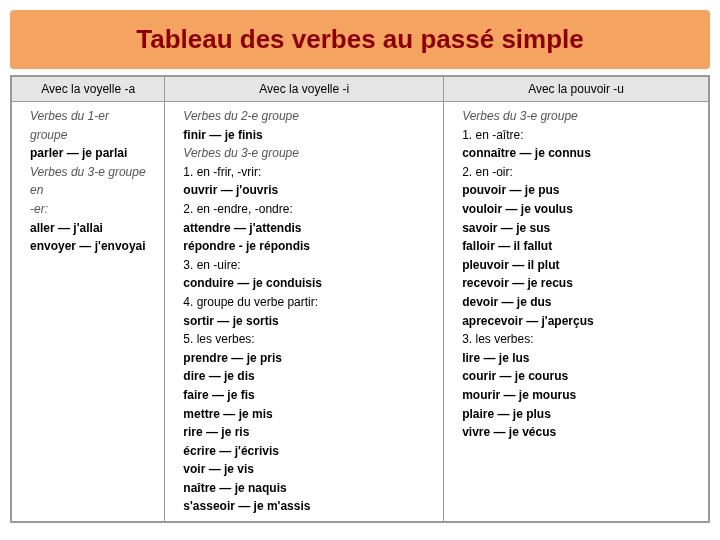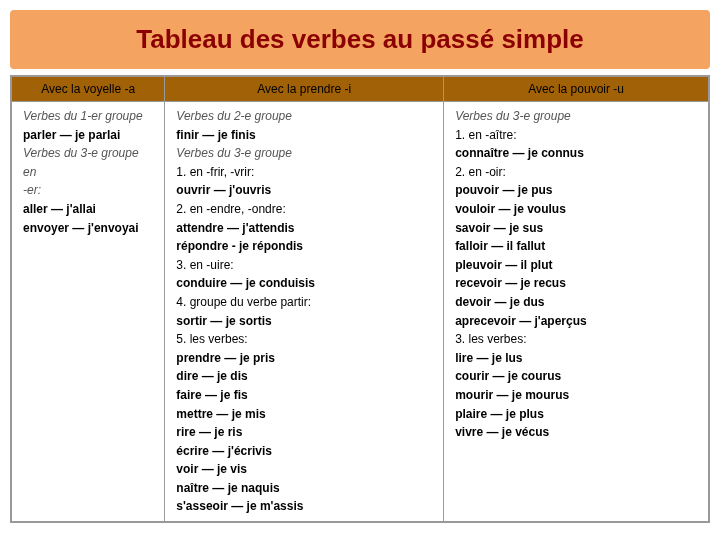--- a/index.html
+++ b/index.html
@@ -27,50 +27,50 @@
     .table-wrapper {
       width: 100%;
       border: 1px solid #999;
     }
     table {
       width: 100%;
       border-collapse: collapse;
       font-size: 12px;
     }
     thead th {
-      background: #a16207;
+      background: #e5e5e5;
       border: 1px solid #999;
       text-align: center;
       padding: 5px 4px;
       font-weight: normal;
       font-size: 12px;
     }
     tbody td {
       border: 1px solid #999;
       vertical-align: top;
-      padding: 5px 11px;
+      padding: 5px 18px;
       color: #000;
       line-height: 1.55;
       font-size: 12px;
     }
     .col1 { width: 22%; }
     .col2 { width: 40%; }
     .col3 { width: 38%; }
   </style>
 </head>
 <body>
 
 <div class="title">Tableau des verbes au passé simple</div>
 
 <div class="table-wrapper">
   <table>
     <thead>
       <tr>
         <th class="col1">Avec la voyelle -a</th>
-        <th class="col2">Avec la prendre -i</th>
+        <th class="col2">Avec la voyelle -i</th>
         <th class="col3">Avec la pouvoir -u</th>
       </tr>
     </thead>
     <tbody>
       <tr>
         <td class="col1" id="cell1"><span style="font-style:italic;color:#555;">Verbes du 1-er groupe</span><br><span style="font-weight:bold;">parler — je parlai</span><br><span style="font-style:italic;color:#555;">Verbes du 3-e groupe en</span><br><span style="font-style:italic;color:#555;">-er:</span><br><span style="font-weight:bold;">aller — j'allai</span><br><span style="font-weight:bold;">envoyer — j'envoyai</span><br></td>
         <td class="col2" id="cell2"><span style="font-style:italic;color:#555;">Verbes du 2-e groupe</span><br><span style="font-weight:bold;">finir — je finis</span><br><span style="font-style:italic;color:#555;">Verbes du 3-e groupe</span><br><span>1. en -frir, -vrir:</span><br><span style="font-weight:bold;">ouvrir — j'ouvris</span><br><span>2. en -endre, -ondre:</span><br><span style="font-weight:bold;">attendre — j'attendis</span><br><span style="font-weight:bold;">répondre - je répondis</span><br><span>3. en -uire:</span><br><span style="font-weight:bold;">conduire — je conduisis</span><br><span>4. groupe du verbe partir:</span><br><span style="font-weight:bold;">sortir — je sortis</span><br><span>5. les verbes:</span><br><span style="font-weight:bold;">prendre — je pris</span><br><span style="font-weight:bold;">dire — je dis</span><br><span style="font-weight:bold;">faire — je fis</span><br><span style="font-weight:bold;">mettre — je mis</span><br><span style="font-weight:bold;">rire — je ris</span><br><span style="font-weight:bold;">écrire — j'écrivis</span><br><span style="font-weight:bold;">voir — je vis</span><br><span style="font-weight:bold;">naître — je naquis</span><br><span style="font-weight:bold;">s'asseoir — je m'assis</span><br></td>
         <td class="col3" id="cell3"><span style="font-style:italic;color:#555;">Verbes du 3-e groupe</span><br><span>1. en -aître:</span><br><span style="font-weight:bold;">connaître — je connus</span><br><span>2. en -oir:</span><br><span style="font-weight:bold;">pouvoir — je pus</span><br><span style="font-weight:bold;">vouloir — je voulus</span><br><span style="font-weight:bold;">savoir — je sus</span><br><span style="font-weight:bold;">falloir — il fallut</span><br><span style="font-weight:bold;">pleuvoir — il plut</span><br><span style="font-weight:bold;">recevoir — je recus</span><br><span style="font-weight:bold;">devoir — je dus</span><br><span style="font-weight:bold;">aprecevoir — j'aperçus</span><br><span>3. les verbes:</span><br><span style="font-weight:bold;">lire — je lus</span><br><span style="font-weight:bold;">courir — je courus</span><br><span style="font-weight:bold;">mourir — je mourus</span><br><span style="font-weight:bold;">plaire — je plus</span><br><span style="font-weight:bold;">vivre — je vécus</span><br></td>
       </tr>
     </tbody>

